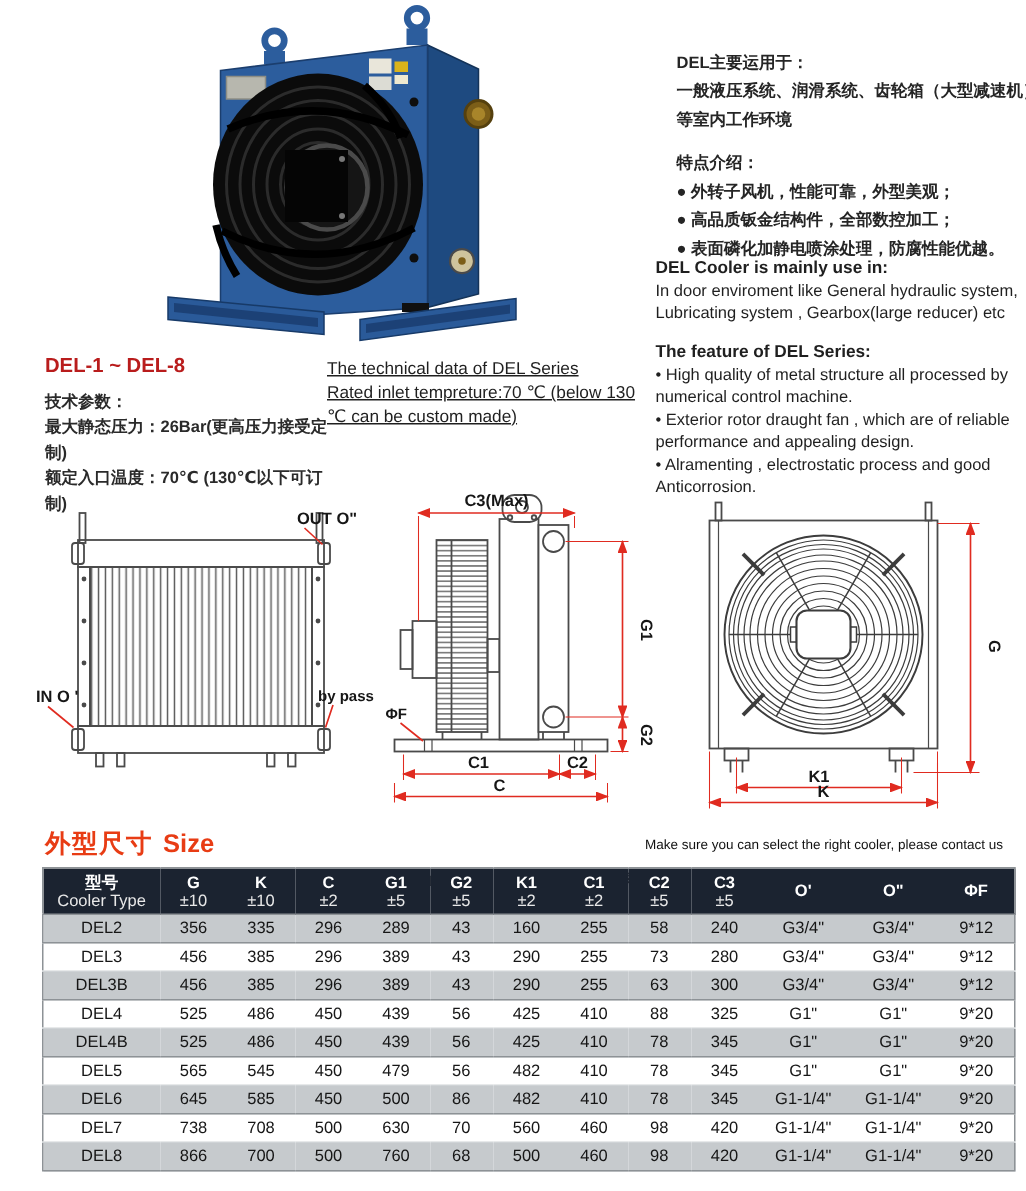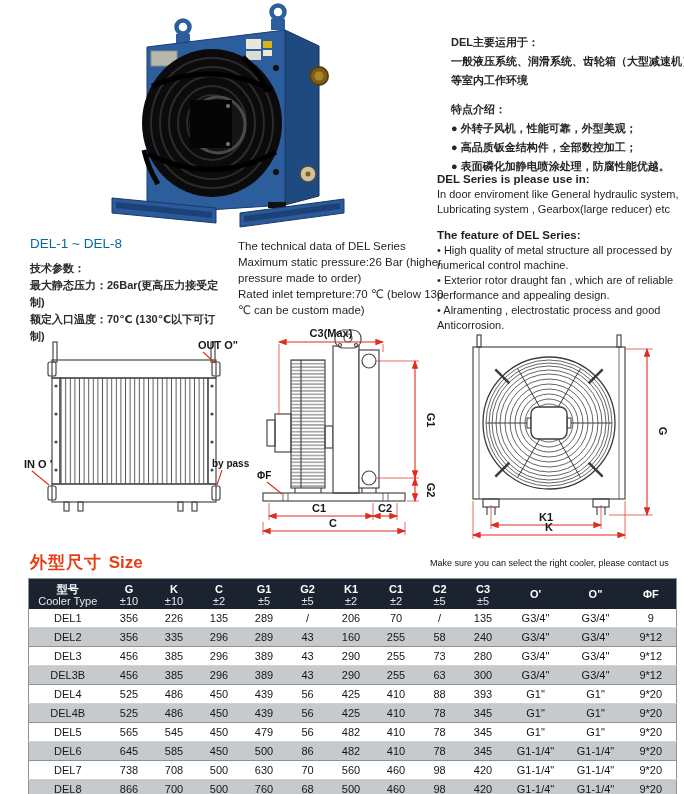--- a/index.html
+++ b/index.html
@@ -11,23 +11,23 @@
   }
   .abs{position:absolute;}
 
   
   .cn-intro{left:451px;top:33px;width:246px;font-size:11px;line-height:19px;font-weight:600;color:#252525;}
   .cn-intro .gap{height:10px;}
   .en-intro{left:437px;top:172px;width:247px;font-size:11px;line-height:15px;color:#1f1f1f;}
   .en-intro .h{font-weight:bold;font-size:11.5px;}
   .en-intro .gap{height:11px;}
   .spec-cn{left:30px;top:236px;width:195px;}
-  .spec-cn .h{font-size:13.5px;font-weight:400;margin-bottom:9px;color:#0369a1;}
+  .spec-cn .h{font-size:13.5px;font-weight:700;margin-bottom:9px;color:#b91c1c;}
   .spec-cn .l{font-size:11px;line-height:17px;font-weight:600;color:#2a2a2a;}
-  .spec-en{left:238px;top:238px;width:210px;font-size:11.5px;line-height:16px;color:#1f1f1f;}
+  .spec-en{left:218px;top:238px;width:210px;font-size:11.5px;line-height:16px;color:#1f1f1f;text-decoration:underline;}
 
   
   .size-title{left:30px;top:551px;font-weight:bold;font-size:17px;}
   .size-title .t-cn{color:var(--title_red);letter-spacing:1px;}
   .size-title .t-en{color:var(--title_red);margin-left:2px;}
   .note-cn{left:203px;top:580px;font-size:9px;font-weight:bold;color:#333;}
   .note-en{left:430px;top:558px;font-size:9px;color:#111;white-space:nowrap;}
 
   
   table.size-table{
@@ -125,39 +125,38 @@
   <div>一般液压系统、润滑系统、齿轮箱（大型减速机）</div>
   <div>等室内工作环境</div>
   <div class="gap"></div>
   <div>特点介绍：</div>
   <div>● 外转子风机，性能可靠，外型美观；</div>
   <div>● 高品质钣金结构件，全部数控加工；</div>
   <div>● 表面磷化加静电喷涂处理，防腐性能优越。</div>
 </div>
 
 <div class="abs en-intro">
-  <div class="h">DEL Series is please use in:</div>
+  <div class="h">DEL Cooler is mainly use in:</div>
   <div>In door enviroment like General hydraulic system, Lubricating system , Gearbox(large reducer)  etc</div>
   <div class="gap"></div>
   <div class="h">The feature of DEL Series:</div>
   <div>• High quality of metal structure all processed by numerical control machine.</div>
   <div>• Exterior rotor draught fan , which are of reliable performance and appealing design.</div>
   <div>• Alramenting , electrostatic process and good Anticorrosion.</div>
 </div>
 
 <div class="abs spec-cn">
   <div class="h">DEL-1 ~ DEL-8</div>
   <div class="l">技术参数：</div>
   <div class="l">最大静态压力：26Bar(更高压力接受定制)</div>
   <div class="l">额定入口温度：70℃ (130℃以下可订制)</div>
 </div>
 
 <div class="abs spec-en">
   <div>The technical data of DEL Series</div>
-  <div>Maximum static pressure:26 Bar (higher pressure made to order)</div>
   <div>Rated inlet tempreture:70 ℃ (below 130 ℃ can be custom made)</div>
 </div>
 
 <svg class="abs" style="left:22px;top:334px" width="230" height="212" viewBox="0 0 230 212">
   <defs>
     <pattern id="fins" width="4.6" height="8" patternUnits="userSpaceOnUse">
       <line x1="2.3" y1="0" x2="2.3" y2="8" stroke="#5a5a5a" stroke-width="1"></line>
     </pattern>
   </defs>
   <g class="geo">
@@ -426,35 +425,20 @@
           </div>
         </th>
         <th>
           <div class="hw">
             <div class="t">ΦF</div>
           </div>
         </th>
       </tr>
   </thead>
   <tbody>
-      <tr>
-        <td>DEL1</td>
-        <td>356</td>
-        <td>226</td>
-        <td>135</td>
-        <td>289</td>
-        <td>/</td>
-        <td>206</td>
-        <td>70</td>
-        <td>/</td>
-        <td>135</td>
-        <td>G3/4"</td>
-        <td>G3/4"</td>
-        <td>9</td>
-      </tr>
       <tr class="alt">
         <td>DEL2</td>
         <td>356</td>
         <td>335</td>
         <td>296</td>
         <td>289</td>
         <td>43</td>
         <td>160</td>
         <td>255</td>
         <td>58</td>
@@ -496,21 +480,21 @@
       <tr>
         <td>DEL4</td>
         <td>525</td>
         <td>486</td>
         <td>450</td>
         <td>439</td>
         <td>56</td>
         <td>425</td>
         <td>410</td>
         <td>88</td>
-        <td>393</td>
+        <td>325</td>
         <td>G1"</td>
         <td>G1"</td>
         <td>9*20</td>
       </tr>
       <tr class="alt">
         <td>DEL4B</td>
         <td>525</td>
         <td>486</td>
         <td>450</td>
         <td>439</td>

